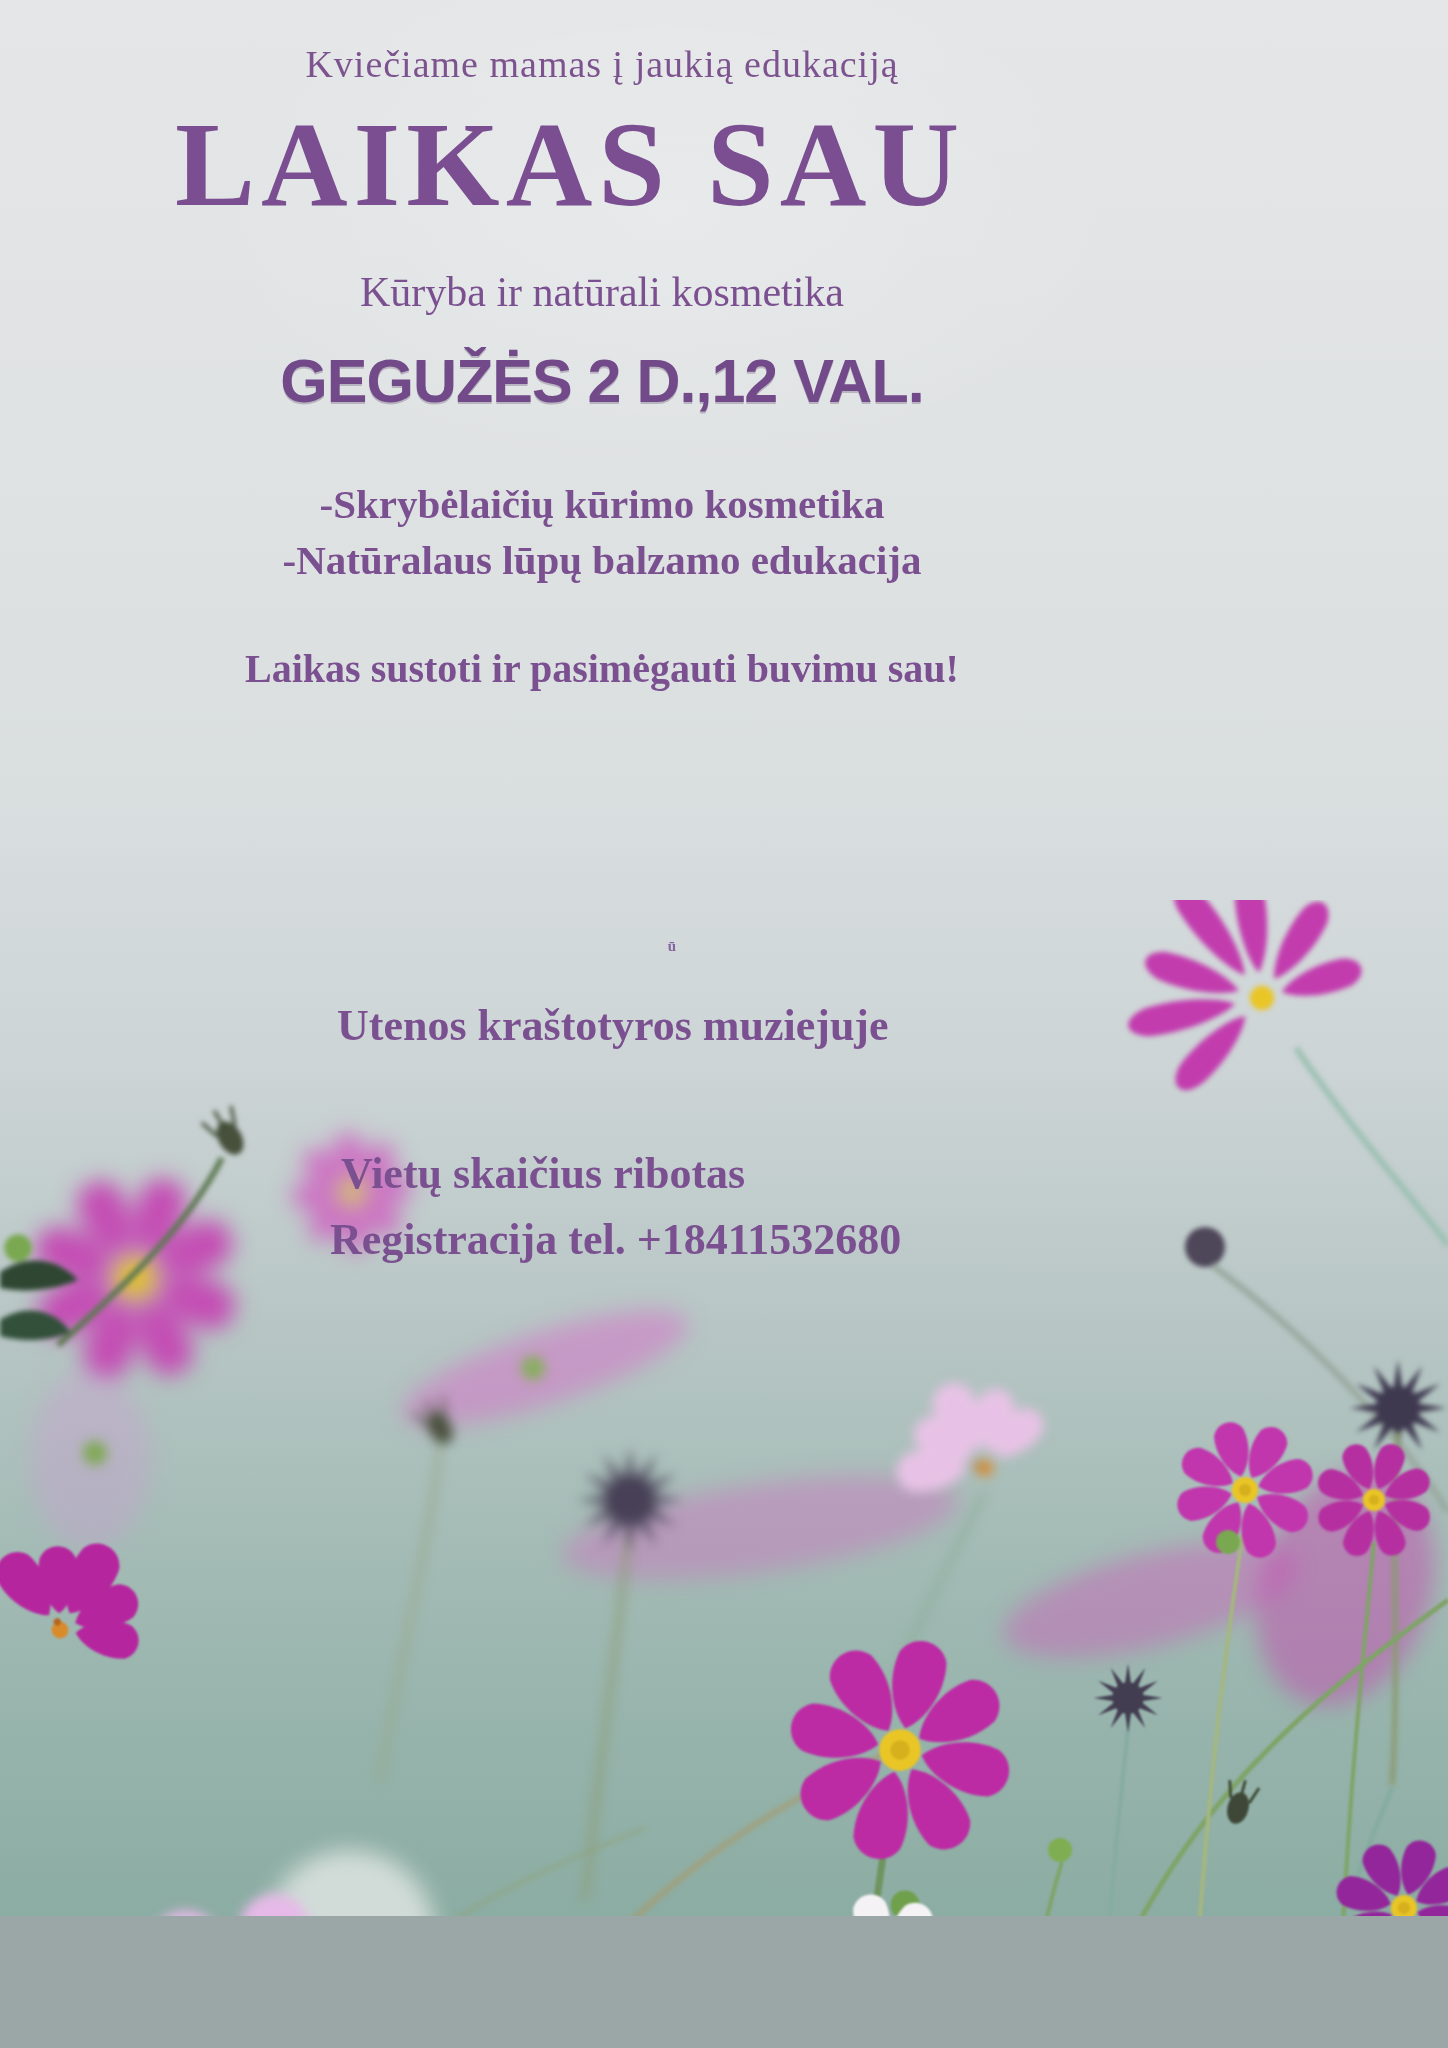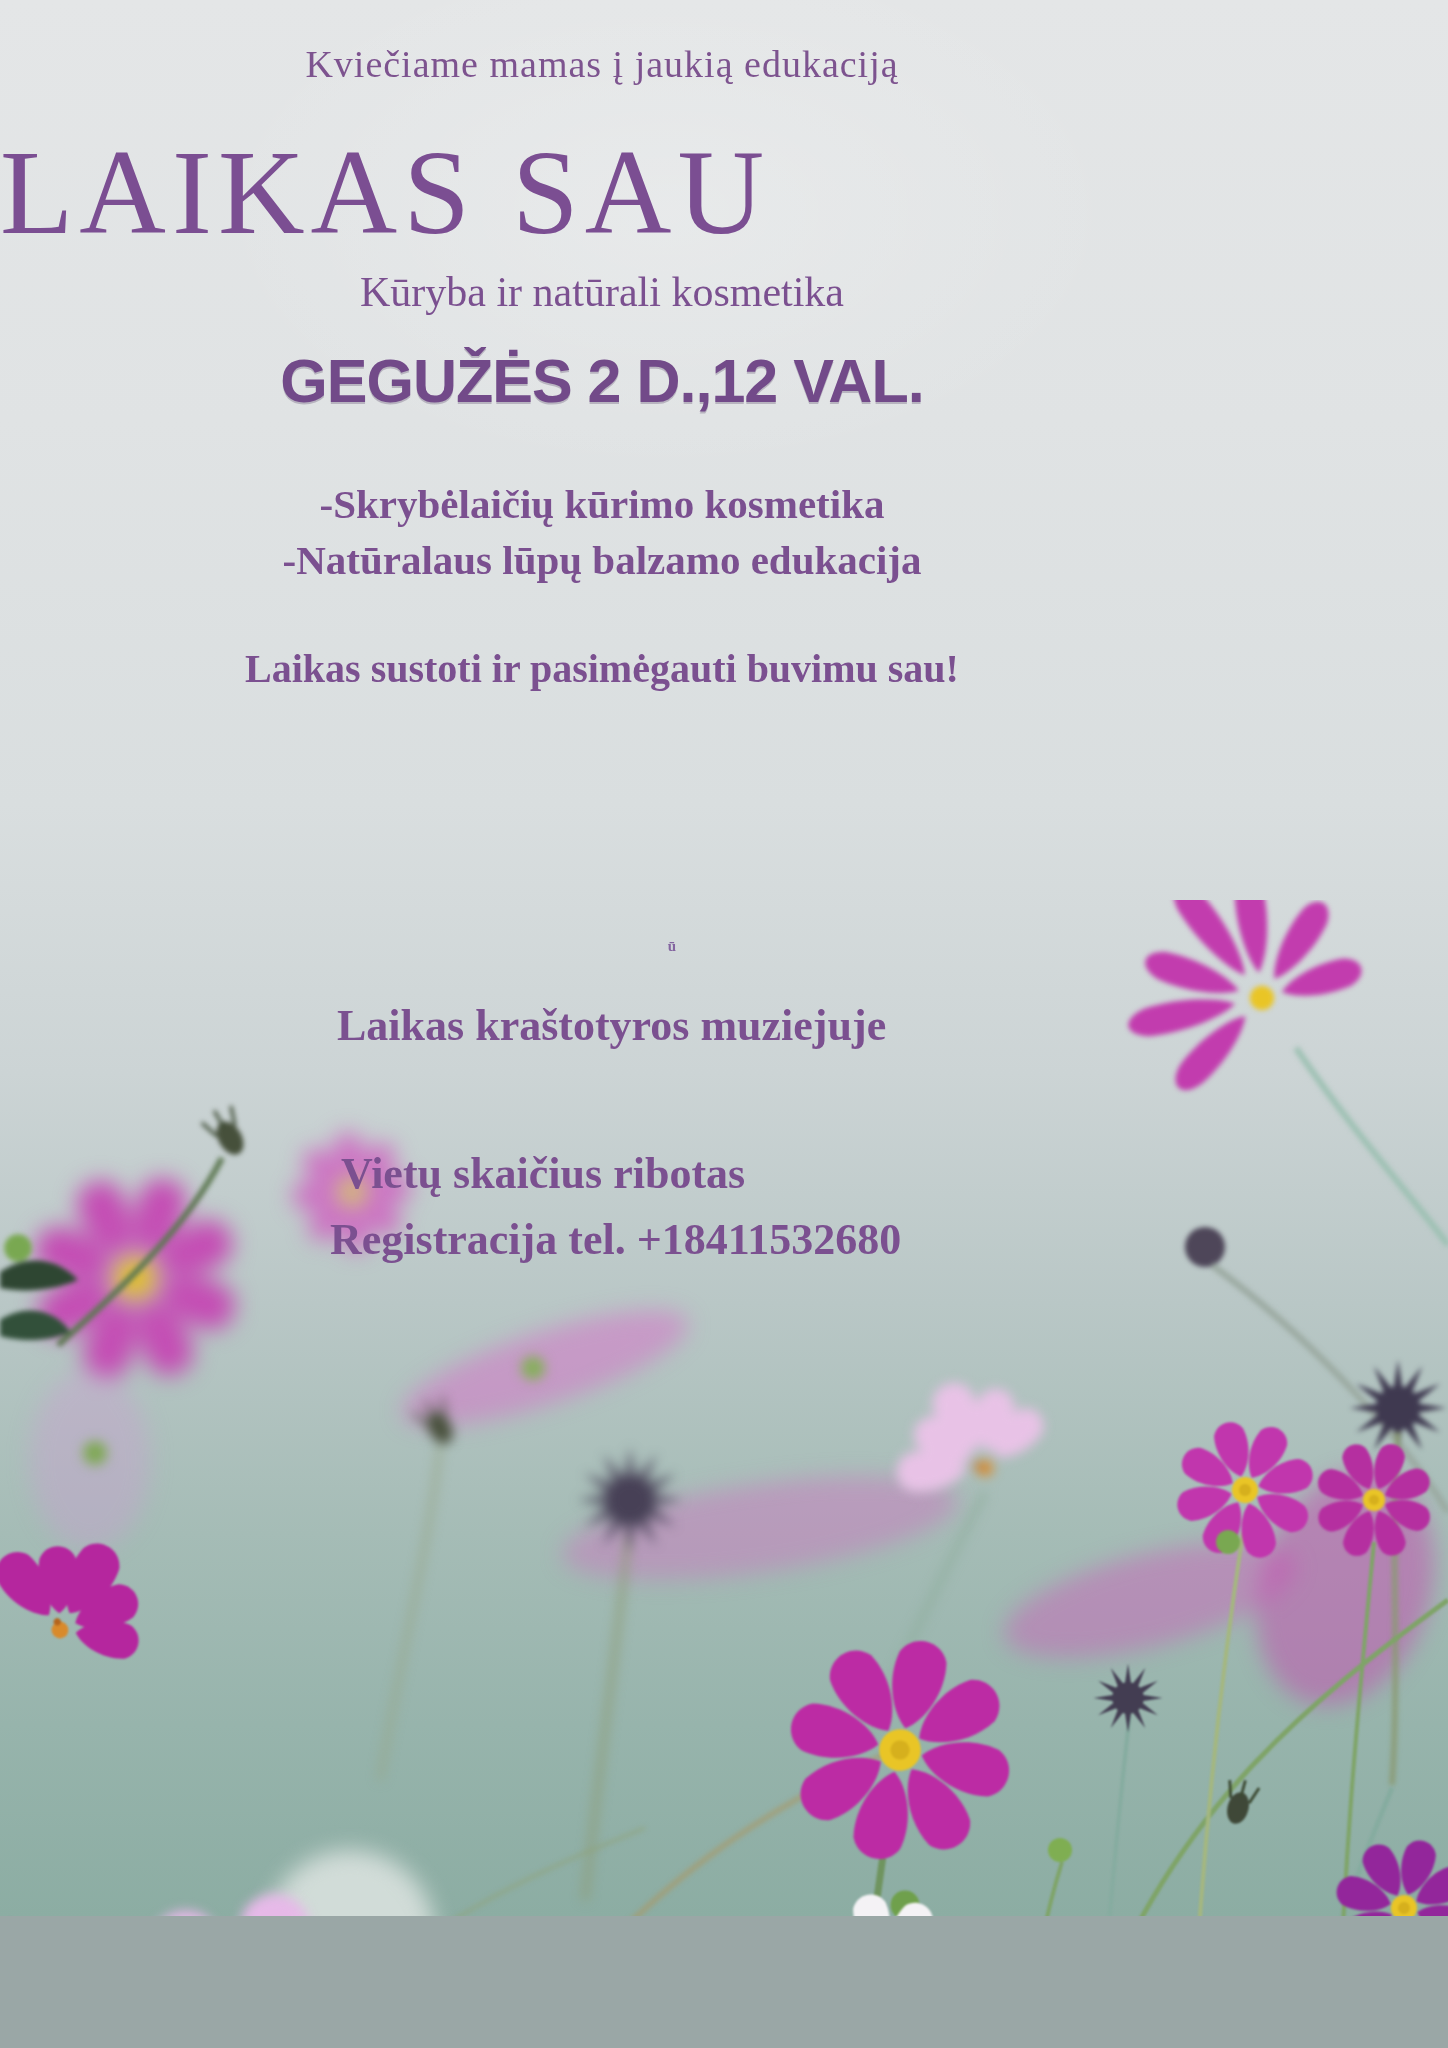--- a/index.html
+++ b/index.html
@@ -11,21 +11,21 @@
     background:
       radial-gradient(46% 20% at 46% 11%, rgba(255,255,255,.20), rgba(255,255,255,0) 70%),
       linear-gradient(180deg,
         #e4e6e7 0%, #e0e3e4 22%, #d9dedf 42%, #ccd4d5 56%,
         #b9c7c6 68%, #a5bcb6 80%, #97b4ac 90%, #8cada3 100%);
   }
   .flowers{position:absolute;left:0;top:900px;width:1448px;height:1148px;}
   .txt{position:absolute;color:#7b5090;white-space:nowrap;}
   .center{left:32px;width:1140px;text-align:center;}
   .eyebrow{top:42px;font-size:38px;font-weight:400;letter-spacing:1px;color:#7d538f;}
-  .title{top:96px;left:0;width:1140px;font-size:120px;font-weight:400;letter-spacing:6px;color:#7b4e92;margin-top:28px;}
+  .title{top:96px;left:0;width:1140px;text-align:center;font-size:120px;font-weight:700;letter-spacing:6px;color:#7b4e92;}
   .subtitle{top:268px;font-size:42px;font-weight:400;}
   .datetime{top:346px;font-size:61px;font-weight:700;letter-spacing:-1px;
             font-family:"Liberation Sans","DejaVu Sans",sans-serif;color:#724a89;
             text-shadow:0 2px 0 rgba(60,35,80,.25);}
   .bullet1{top:480px;font-size:41px;font-weight:700;}
   .bullet2{top:536px;font-size:41px;font-weight:700;}
   .tagline{top:645px;font-size:40px;font-weight:700;}
   .tiny{top:938px;left:600px;width:144px;text-align:center;font-size:15px;font-weight:700;color:#8465a0;}
   .detail{position:absolute;color:#7b5090;font-size:44px;font-weight:700;white-space:nowrap;}
   .d0{top:1000px;left:337px;}
@@ -168,16 +168,16 @@
   </svg>
 
   <div class="txt center eyebrow">Kviečiame mamas į jaukią edukaciją</div>
   <div class="txt title">LAIKAS SAU</div>
   <div class="txt center subtitle">Kūryba ir natūrali kosmetika</div>
   <div class="txt center datetime">GEGUŽĖS 2 D.,12 VAL.</div>
   <div class="txt center bullet1">-Skrybėlaičių kūrimo kosmetika</div>
   <div class="txt center bullet2">-Natūralaus lūpų balzamo edukacija</div>
   <div class="txt center tagline">Laikas sustoti ir pasimėgauti buvimu sau!</div>
   <div class="txt tiny">ū</div>
-  <div class="detail d0">Laikas kraštotyros muziejuje</div>
+  <div class="detail d0">Utenos kraštotyros muziejuje</div>
   <div class="detail d2">Vietų skaičius ribotas</div>
   <div class="detail d3">Registracija tel. +18411532680</div>
 </div>
 
 </body></html>

